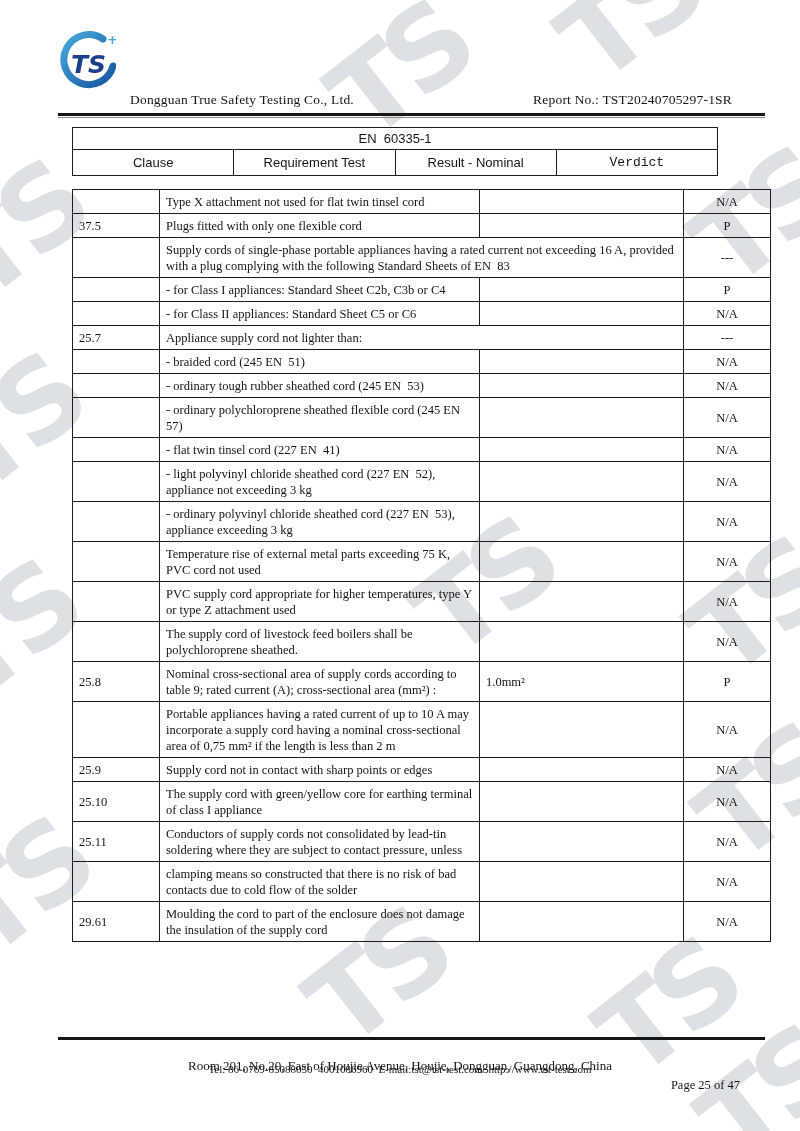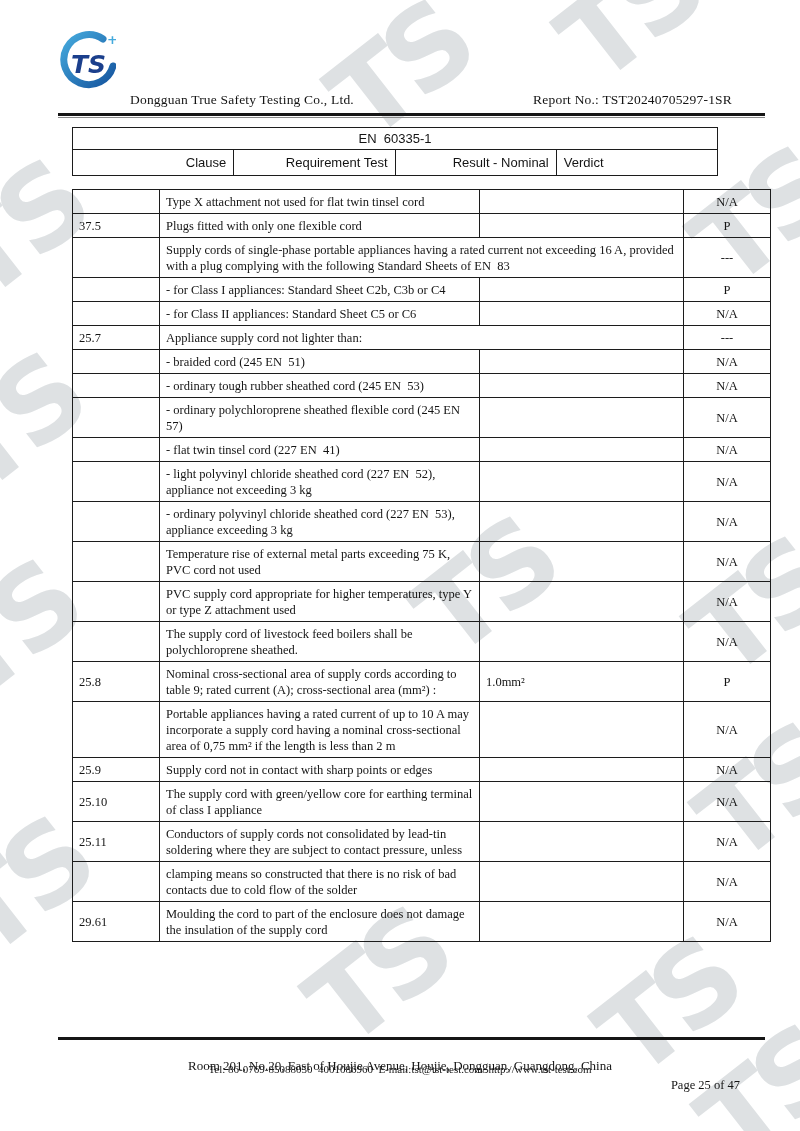--- a/index.html
+++ b/index.html
@@ -29,22 +29,22 @@
   .rule .thick{height:3px;background:#161616;}
   .rule .thin{height:1px;background:#8a8a8a;margin-top:1px;}
   .rule-top{top:113px;}
   .rule-bottom{top:1037px;}
   
   .content{position:absolute;left:72px;top:127px;width:646px;z-index:1;}
   table{border-collapse:collapse;width:646px;table-layout:fixed;}
   td,th{border:1.5px solid #1c1c1c;vertical-align:middle;}
   .std-table{font-family:"Liberation Sans",sans-serif;font-size:13px;font-weight:normal;}
   .std-title{ text-align:center;padding:3px 4px;white-space:pre-wrap;}
-  .std-table th{font-weight:normal;text-align:right;padding:5px 7px;}
-  .std-table th.center{text-align:left;}
+  .std-table th{font-weight:normal;text-align:center;padding:5px 7px;}
+  .std-table th.center{text-align:center;font-family:Liberation Mono, monospace;}
   .req-table{margin-top:13px;font-size:12.5px;line-height:1.28;}
   .req-table td{padding:3.5px 6px;}
   .c-clause{width:74px;}
   .c-req{width:307px;white-space:pre-wrap;}
   .c-res{width:191px;white-space:pre-wrap;}
   .c-verdict{width:74px;text-align:center;}
   
   .footer-addr{
     position:absolute;left:0;top:1058px;width:800px;z-index:2;
     text-align:center;font-size:13px;white-space:pre-wrap;

